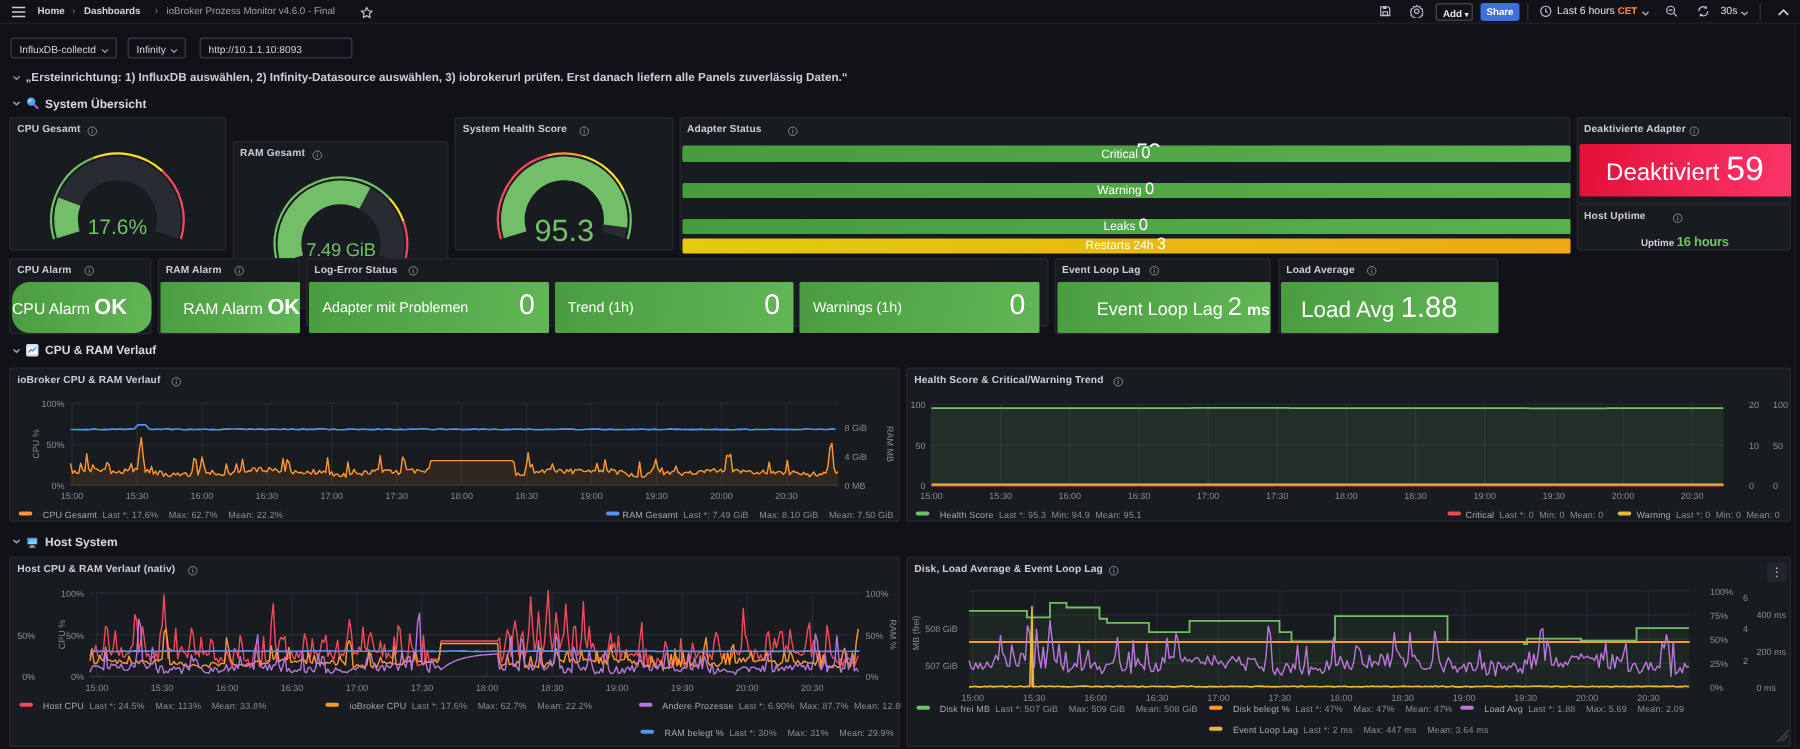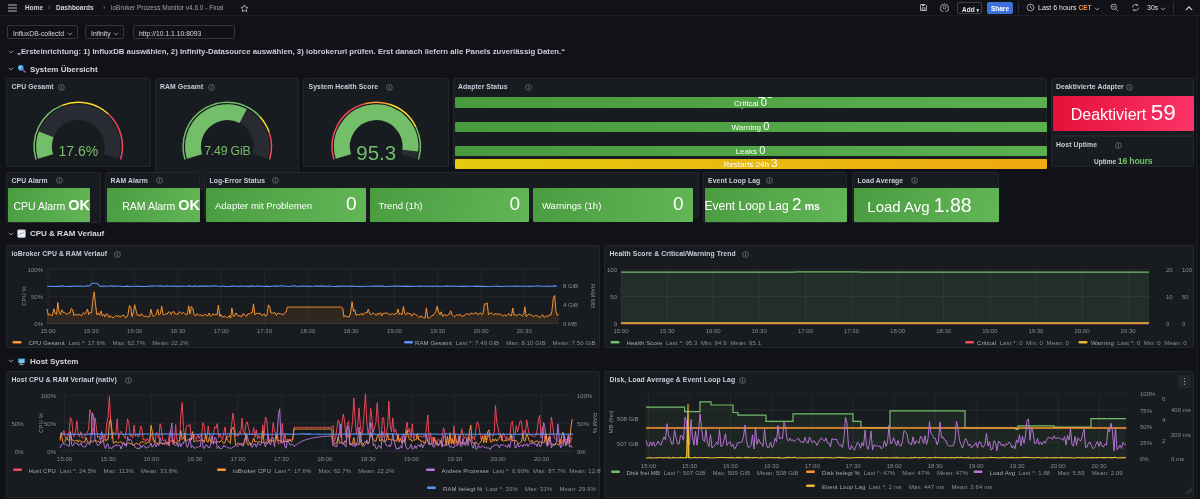--- a/index.html
+++ b/index.html
@@ -88,21 +88,21 @@
     </svg>
     <svg width="142.5" height="87" viewBox="0 0 142.5 87" style="position:absolute;left:0;top:0">
       <path d="M 38.50 77.53 A 34.30 34.30 0 1 1 104.10 77.53" stroke="#282b31" stroke-width="15.8" fill="none"></path>
       <path d="M 38.50 77.53 A 34.30 34.30 0 0 1 39.21 55.40" stroke="#73BF69" stroke-width="15.8" fill="none"></path>
       <path d="M 29.03 80.42 A 44.20 44.20 0 0 1 55.17 26.35" stroke="#73BF69" stroke-width="1.5" fill="none"></path>
       <path d="M 55.17 26.35 A 44.20 44.20 0 0 1 101.33 35.07" stroke="#FADE2A" stroke-width="1.5" fill="none"></path>
       <path d="M 101.33 35.07 A 44.20 44.20 0 0 1 113.57 80.42" stroke="#F2495C" stroke-width="1.5" fill="none"></path>
       <text x="71.3" y="76.7" fill="#73BF69" font-size="14" font-weight="500" letter-spacing="0" text-anchor="middle">17.6%</text>
     </svg>
   </div>
-<div class="panel" style="left:154.5px;top:78px;width:144.5px;height:112px">
+<div class="panel" style="left:154.5px;top:94px;width:144.5px;height:112px">
     <div class="ptitle">RAM Gesamt</div>
     <svg style="position:absolute;left:52px;top:5px" width="7" height="7" viewBox="0 0 16 16">
       <circle cx="8" cy="8" r="6.5" fill="none" stroke="rgba(204,204,220,0.6)" stroke-width="1.5"></circle>
       <rect x="7.2" y="7" width="1.6" height="4.4" fill="rgba(204,204,220,0.6)"></rect>
       <rect x="7.2" y="4.2" width="1.6" height="1.6" fill="rgba(204,204,220,0.6)"></rect>
     </svg>
     <svg width="142.5" height="87" viewBox="0 0 142.5 87" style="position:absolute;left:0;top:0">
       <path d="M 38.50 77.53 A 34.30 34.30 0 1 1 104.10 77.53" stroke="#282b31" stroke-width="15.8" fill="none"></path>
       <path d="M 38.50 77.53 A 34.30 34.30 0 0 1 87.19 37.10" stroke="#73BF69" stroke-width="15.8" fill="none"></path>
       <path d="M 29.03 80.42 A 44.20 44.20 0 0 1 103.67 37.40" stroke="#73BF69" stroke-width="1.5" fill="none"></path>
@@ -159,21 +159,21 @@
     </svg>
     <div class="abs" style="left:0;top:19px;width:143.5px;text-align:center;font-size:6.5px;font-weight:700;color:#ccccdc">Uptime <span style="font-size:8.7px;color:#73BF69;letter-spacing:-0.2px">16 hours</span></div>
   </div>
 <div class="panel" style="left:6px;top:171.5px;width:95px;height:51px">
     <div class="ptitle">CPU Alarm</div>
     <svg style="position:absolute;left:48.5px;top:4.3px" width="7" height="7" viewBox="0 0 16 16">
       <circle cx="8" cy="8" r="6.5" fill="none" stroke="rgba(204,204,220,0.6)" stroke-width="1.5"></circle>
       <rect x="7.2" y="7" width="1.6" height="4.4" fill="rgba(204,204,220,0.6)"></rect>
       <rect x="7.2" y="4.2" width="1.6" height="1.6" fill="rgba(204,204,220,0.6)"></rect>
     </svg>
-    <div class="abs" style="left:1px;top:15.5px;width:82px;height:34px;background:linear-gradient(100deg,#4a9c41,#63b656);border-radius:1px;color:#fff;text-align:right;line-height:34px;font-size:10.5px">CPU Alarm <span style="font-size:14.5px;font-weight:600">OK</span></div>
+    <div class="abs" style="left:1px;top:15.5px;width:93px;height:34px;background:linear-gradient(100deg,#4a9c41,#63b656);border-radius:12px;color:#fff;text-align:left;line-height:34px;font-size:10.5px">CPU Alarm <span style="font-size:14.5px;font-weight:600">OK</span></div>
   </div>
 <div class="panel" style="left:105px;top:171.5px;width:95px;height:51px">
     <div class="ptitle">RAM Alarm</div>
     <svg style="position:absolute;left:49.5px;top:4.3px" width="7" height="7" viewBox="0 0 16 16">
       <circle cx="8" cy="8" r="6.5" fill="none" stroke="rgba(204,204,220,0.6)" stroke-width="1.5"></circle>
       <rect x="7.2" y="7" width="1.6" height="4.4" fill="rgba(204,204,220,0.6)"></rect>
       <rect x="7.2" y="4.2" width="1.6" height="1.6" fill="rgba(204,204,220,0.6)"></rect>
     </svg>
     <div class="abs" style="left:1px;top:15.5px;width:93px;height:34px;background:linear-gradient(100deg,#4a9c41,#63b656);border-radius:1px;color:#fff;text-align:right;line-height:34px;font-size:10.5px">RAM Alarm <span style="font-size:14.5px;font-weight:600">OK</span></div>
   </div>
@@ -197,21 +197,21 @@
       <span style="position:absolute;right:9px;top:4.5px;font-size:19px;font-weight:500">0</span>
     </div>
   </div>
 <div class="panel" style="left:702.5px;top:171.5px;width:144px;height:51px">
     <div class="ptitle">Event Loop Lag</div>
     <svg style="position:absolute;left:62.5px;top:4.3px" width="7" height="7" viewBox="0 0 16 16">
       <circle cx="8" cy="8" r="6.5" fill="none" stroke="rgba(204,204,220,0.6)" stroke-width="1.5"></circle>
       <rect x="7.2" y="7" width="1.6" height="4.4" fill="rgba(204,204,220,0.6)"></rect>
       <rect x="7.2" y="4.2" width="1.6" height="1.6" fill="rgba(204,204,220,0.6)"></rect>
     </svg>
-    <div class="abs" style="left:1px;top:15.5px;width:142px;height:34px;background:linear-gradient(100deg,#4a9c41,#63b656);border-radius:1px;color:#fff;text-align:left;line-height:34px;font-size:12px">Event Loop Lag <span style="font-size:17px;font-weight:500">2</span> <span style="font-size:10.5px;font-weight:700">ms</span></div>
+    <div class="abs" style="left:1px;top:15.5px;width:142px;height:34px;background:linear-gradient(100deg,#4a9c41,#63b656);border-radius:1px;color:#fff;text-align:right;line-height:34px;font-size:12px">Event Loop Lag <span style="font-size:17px;font-weight:500">2</span> <span style="font-size:10.5px;font-weight:700">ms</span></div>
   </div>
 <div class="panel" style="left:852px;top:171.5px;width:147px;height:51px">
     <div class="ptitle">Load Average</div>
     <svg style="position:absolute;left:58px;top:4.3px" width="7" height="7" viewBox="0 0 16 16">
       <circle cx="8" cy="8" r="6.5" fill="none" stroke="rgba(204,204,220,0.6)" stroke-width="1.5"></circle>
       <rect x="7.2" y="7" width="1.6" height="4.4" fill="rgba(204,204,220,0.6)"></rect>
       <rect x="7.2" y="4.2" width="1.6" height="1.6" fill="rgba(204,204,220,0.6)"></rect>
     </svg>
     <div class="abs" style="left:1px;top:15.5px;width:145px;height:34px;background:linear-gradient(100deg,#4a9c41,#63b656);border-radius:1px;color:#fff;text-align:center;line-height:34px;font-size:15px;padding-right:14px">Load Avg <span style="font-size:19.5px;font-weight:500">1.88</span></div>
   </div>

